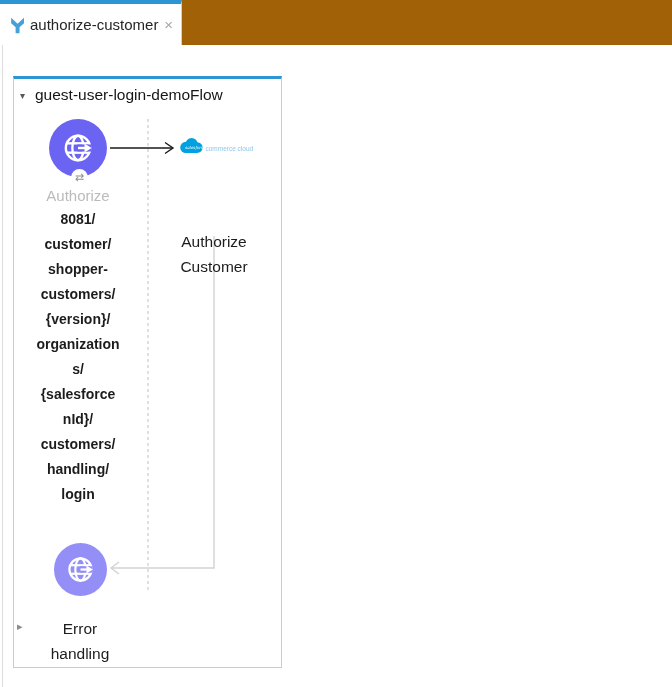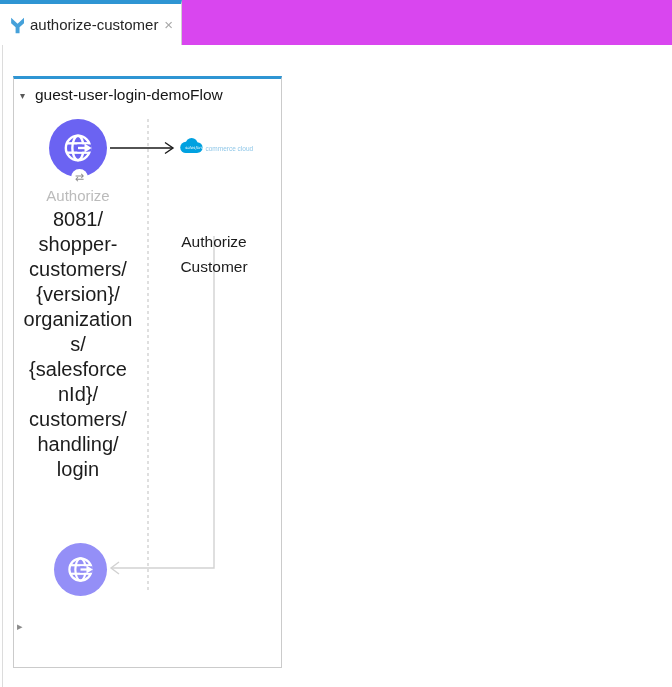--- a/index.html
+++ b/index.html
@@ -3,21 +3,21 @@
 <meta charset="utf-8">
 <style>
   html,body{margin:0;padding:0;}
   body{
     width:672px;height:687px;position:relative;overflow:hidden;
     background:#ffffff;
     font-family:"Liberation Sans", sans-serif;
     -webkit-font-smoothing:antialiased;
   }
   
-  .tab-bar{position:absolute;left:0;top:0;width:672px;height:45px;background:#d946ef;}
+  .tab-bar{position:absolute;left:0;top:0;width:672px;height:45px;background:#a16207;}
   .tab{
     position:absolute;left:0;top:0;width:182px;height:45px;background:#ffffff;
     border-top:4px solid var(--accent-blue);border-right:1px solid #cfcfcf;
     box-sizing:border-box;display:flex;align-items:center;padding:0 8px 0 9px;
   }
   .tab-icon svg{width:18px;height:18px;display:block;}
   .tab-title{font-size:15px;color:#262626;margin-left:3px;white-space:nowrap;}
   .tab-close{margin-left:auto;color:#a8a8a8;font-size:15px;line-height:15px;cursor:default;}
   
   .canvas{position:absolute;left:0;top:45px;width:672px;height:642px;background:#ffffff;}
@@ -36,21 +36,21 @@
   .node-listener{left:35px;top:40px;width:58px;height:58px;background:var(--listener-purple);}
   .node-error{left:40px;top:464px;width:53px;height:53px;background:var(--error-purple);}
   .node svg{display:block;}
   .badge{
     position:absolute;left:57px;top:90px;width:17px;height:17px;border-radius:50%;
     background:#ffffff;color:#8f8f8f;font-size:11px;line-height:17px;text-align:center;
   }
   .listener-label{position:absolute;left:14px;top:108px;width:100px;text-align:center;
     color:var(--muted-label);font-size:15px;}
   .listener-path{position:absolute;left:2px;top:128px;width:124px;text-align:center;
-    color:#1c1c1c;font-size:20px;line-height:25px;}
+    color:#1c1c1c;font-size:14px;line-height:25px;font-weight:bold;}
   .proc-label{position:absolute;left:150px;top:106px;width:100px;text-align:center;
     color:#1c1c1c;font-size:15.5px;line-height:25px;margin-top:44px;}
   .sf-logo{position:absolute;left:163px;top:56px;}
   .error-label{position:absolute;left:26px;top:537px;width:80px;text-align:center;
     color:#1c1c1c;font-size:15.5px;line-height:25px;}
   .error-collapse{position:absolute;left:3px;top:541px;color:#8a8a8a;font-size:11px;}
   
   .dashed-divider{stroke:#bfbfbf;stroke-width:1;stroke-dasharray:3 3;}
   .black-line{stroke:#1a1a1a;stroke-width:1.4;fill:none;}
   .gray-line{stroke:#d2d2d2;stroke-width:1.4;fill:none;}
@@ -108,20 +108,21 @@
       <line class="gap-listener" x1="11.5" y1="12" x2="21.5" y2="12"></line>
       <line class="glyph" x1="12" y1="12" x2="17" y2="12" stroke-width="2"></line>
       <polygon class="glyph-fill" points="16.6,8.9 21.6,12 16.6,15.1"></polygon>
     </svg>
   </div>
   <div class="badge">⇄</div>
   <div class="listener-label">Authorize</div>
 
   <div class="listener-path">
     <div>8081/</div>
+    <div>customer/</div>
     <div>shopper-</div>
     <div>customers/</div>
     <div>{version}/</div>
     <div>organization</div>
     <div>s/</div>
     <div>{salesforce</div>
     <div>nId}/</div>
     <div>customers/</div>
     <div>handling/</div>
     <div>login</div>
@@ -146,14 +147,15 @@
       <circle class="glyph" cx="12" cy="12" r="8.6"></circle>
       <ellipse class="glyph" cx="12" cy="12" rx="4" ry="8.6"></ellipse>
       <path class="glyph" d="M4,8.7 H20"></path>
       <path class="glyph" d="M4,15.3 H20"></path>
       <line class="gap-error" x1="11.5" y1="12" x2="21.5" y2="12"></line>
       <line class="glyph" x1="12" y1="12" x2="17" y2="12" stroke-width="2"></line>
       <polygon class="glyph-fill" points="16.6,8.9 21.6,12 16.6,15.1"></polygon>
     </svg>
   </div>
   <span class="error-collapse">▸</span>
+  <div class="error-label">Error handling</div>
 
 </div>
 
 </body></html>

